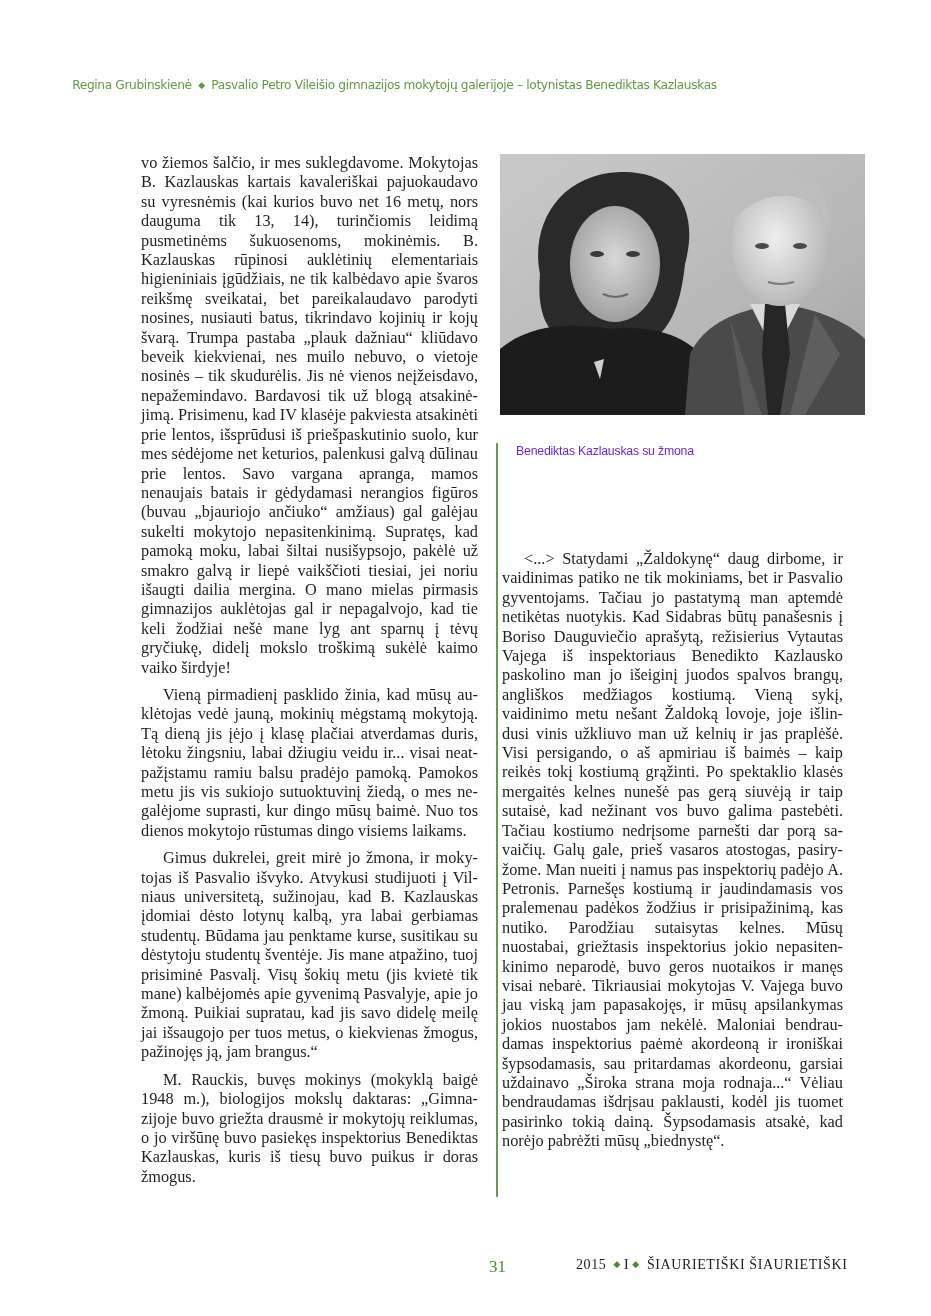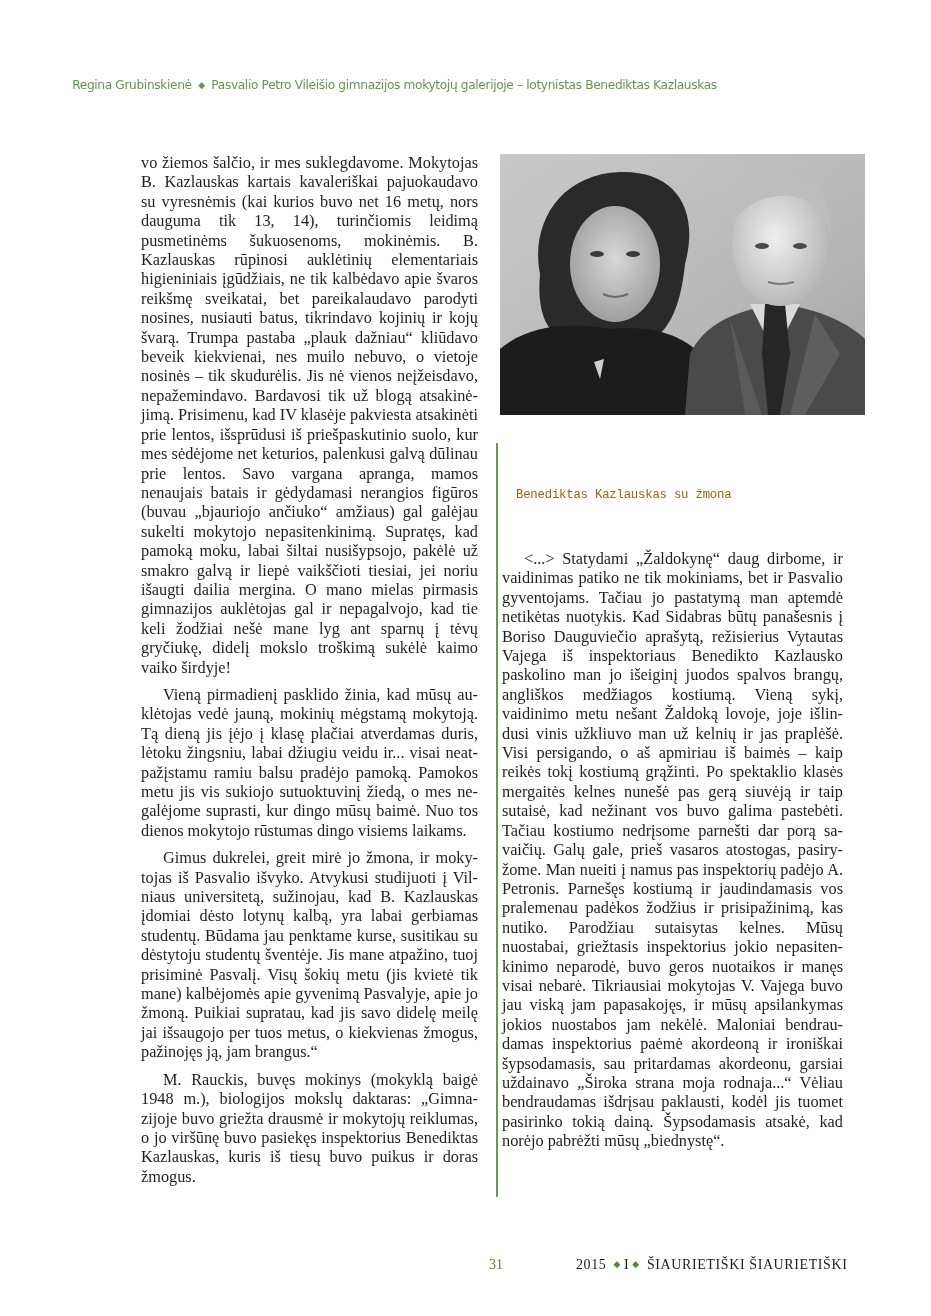--- a/index.html
+++ b/index.html
@@ -18,30 +18,30 @@
   .col p.noindent { text-indent: 0; }
   .col-left { left: 133px; top: 145px; width: 353px; }
   .col-right { left: 494px; top: 541px; width: 357px; }
   .photo {
     position: absolute; left: 500px; top: 154px; width: 365px; height: 261px;
     background: #8a8a8a; overflow: hidden;
   }
   .photo svg { display: block; }
   .caption {
     position: absolute; left: 516px; top: 441px; width: 340px;
-    font-family: Liberation Mono, monospace; font-size: 12.3px; line-height: 20px;
-    color: #a16207; letter-spacing: -0.2px; margin-top: 44px;
+    font-family: Liberation Sans, sans-serif; font-size: 12.3px; line-height: 20px;
+    color: #6d28d9; letter-spacing: -0.2px;
   }
   .rule {
     position: absolute; left: 496px; top: 443px; width: 2px; height: 754px;
     background: #6a9a52;
   }
   .footer-page {
     position: absolute; top: 1257px; left: 489px;
-    font-family: "Liberation Serif", serif; font-size: 14px; color: #4e8a34;
+    font-family: "Liberation Serif", serif; font-size: 17px; color: #4e8a34;
   }
   .footer-mag {
     position: absolute; top: 1257px; left: 576px;
     font-family: "Liberation Serif", serif; font-size: 14px; color: #222;
     letter-spacing: 0.6px; white-space: nowrap;
   }
   .footer-mag .dot { color: #4e8a34; font-size: 9px; position: relative; top: -2px; margin: 0 3px; }
 </style>
 </head>
 <body>

